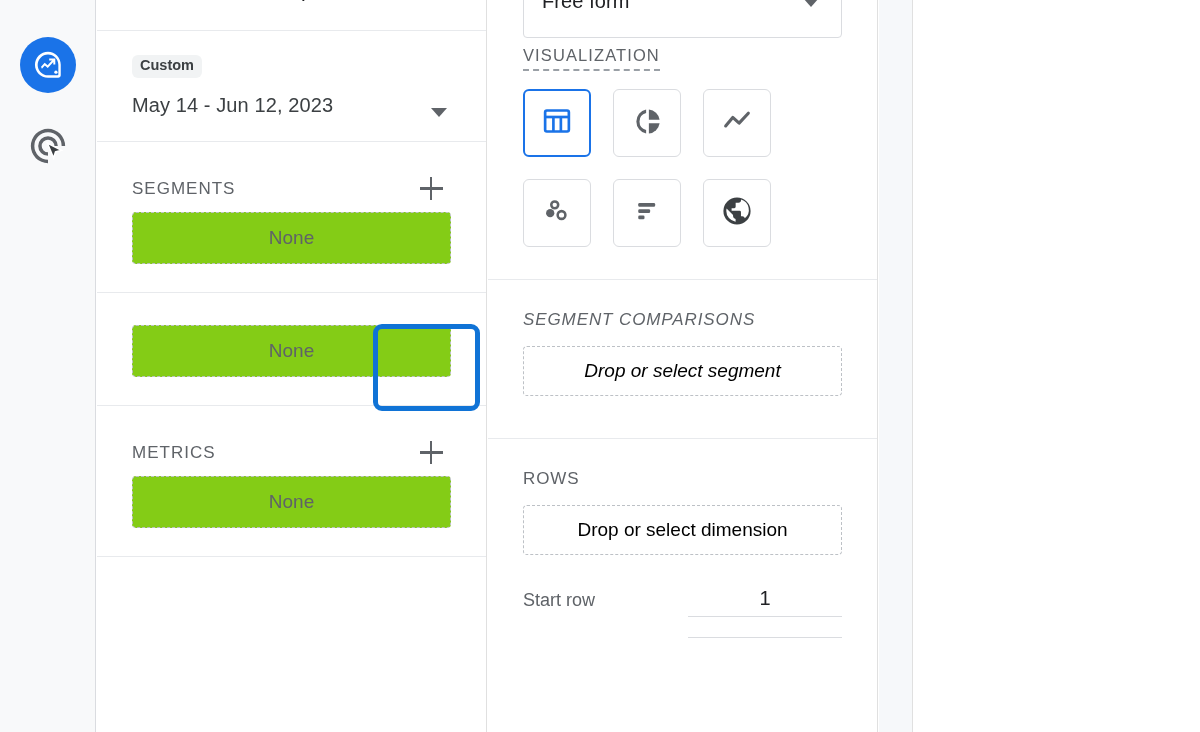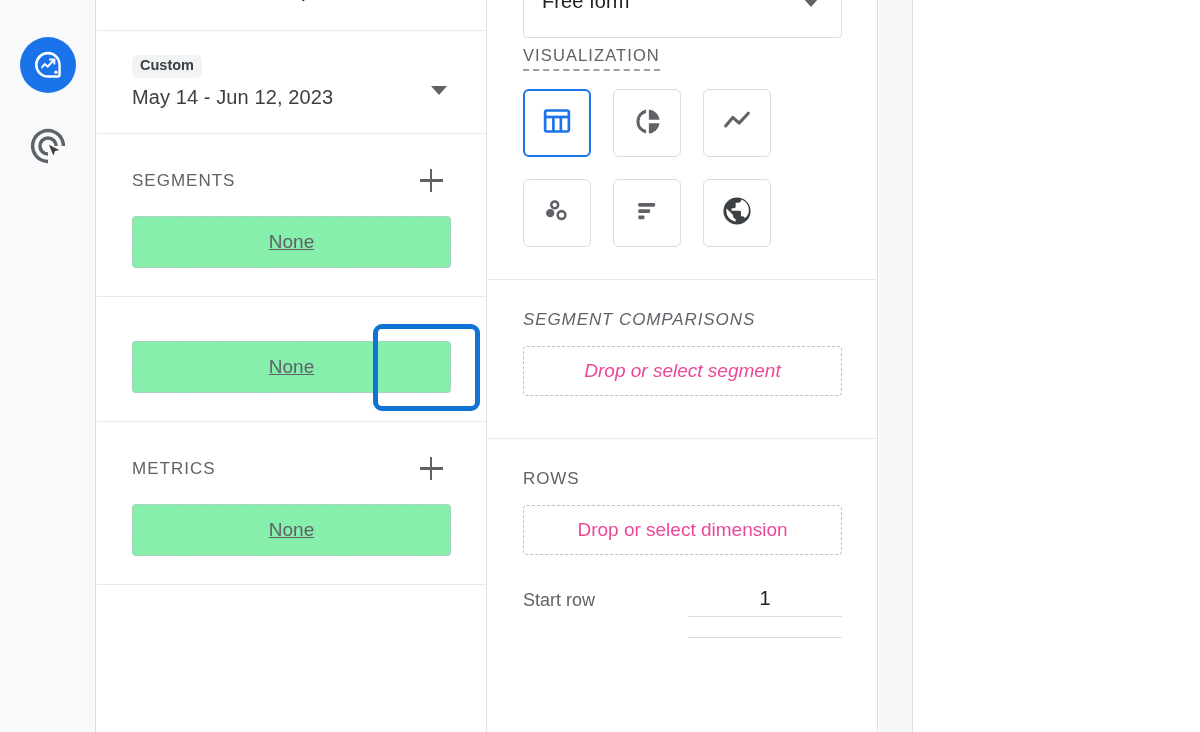--- a/index.html
+++ b/index.html
@@ -78,23 +78,23 @@
     display: inline-block;
     background: #f1f3f4;
     color: #3c4043;
     font-size: 14.5px;
     font-weight: bold;
     padding: 3px 8px 4px 8px;
     border-radius: 6px;
     line-height: 1.1;
   }
   .date-row {
-    margin-top: 8px;
+    margin-top: 16px;
     display: flex;
-    align-items: flex-start;
+    align-items: flex-end;
     justify-content: space-between;
   }
   .date-text {
     font-size: 20px;
     color: #3c4043;
     letter-spacing: .1px;
     white-space: nowrap;
   }
   .caret-down {
     width: 0; height: 0;
@@ -131,29 +131,28 @@
   }
   .plus-glyph::before, .plus-glyph::after {
     content: "";
     position: absolute;
     background: #5f6368;
   }
   .plus-glyph::before { left: 0; top: 10px; width: 23px; height: 2.4px; }
   .plus-glyph::after  { top: 0; left: 10px; height: 23px; width: 2.4px; }
 
   .dropzone {
-    margin-top: 16px;
+    margin-top: 4px;
     height: 52px;
     border: 1px dashed #bdc1c6;
     border-radius: 4px;
-    background: #86efac;
+    background: #84cc16;
     display: flex; align-items: center; justify-content: center;
     font-size: 19px;
     color: #5f6368;
-    text-decoration: underline;
   }
 
   
   .panel-tab {
     position: absolute;
     left: 488px; top: 0;
     width: 390px; height: 732px;
     background: #ffffff;
     border-right: 1px solid #e0e0e0;
   }
@@ -212,21 +211,21 @@
     letter-spacing: .9px;
   }
   .dropzone-wide {
     margin-top: 16px;
     height: 50px;
     border: 1px dashed #bdc1c6;
     border-radius: 4px;
     background: #ffffff;
     display: flex; align-items: center; justify-content: center;
     font-size: 19px;
-    color: #ec4899;
+    color: #000000;
   }
 
   .field-row {
     margin-top: 32px;
     display: flex;
     align-items: flex-end;
   }
   .field-name {
     font-size: 18px;
     color: #5f6368;

